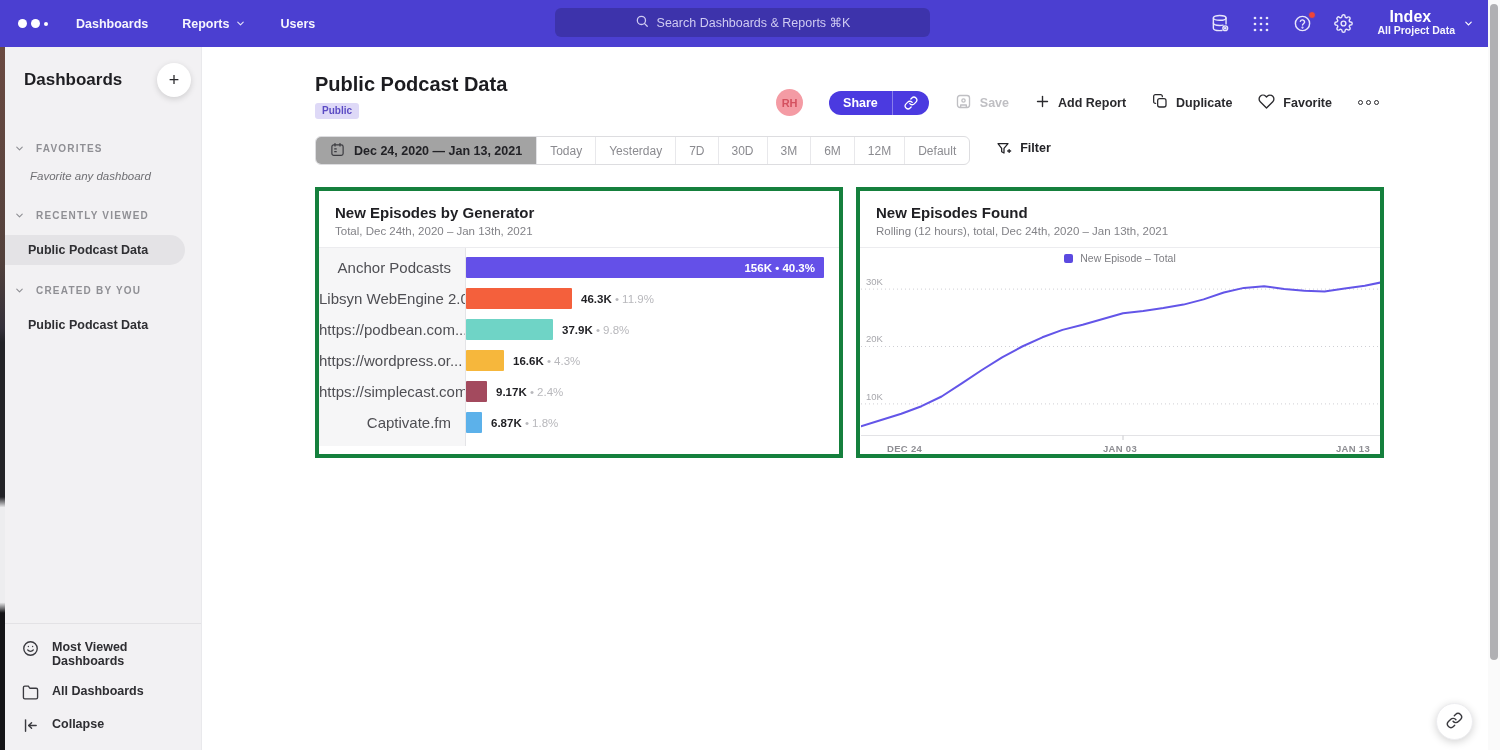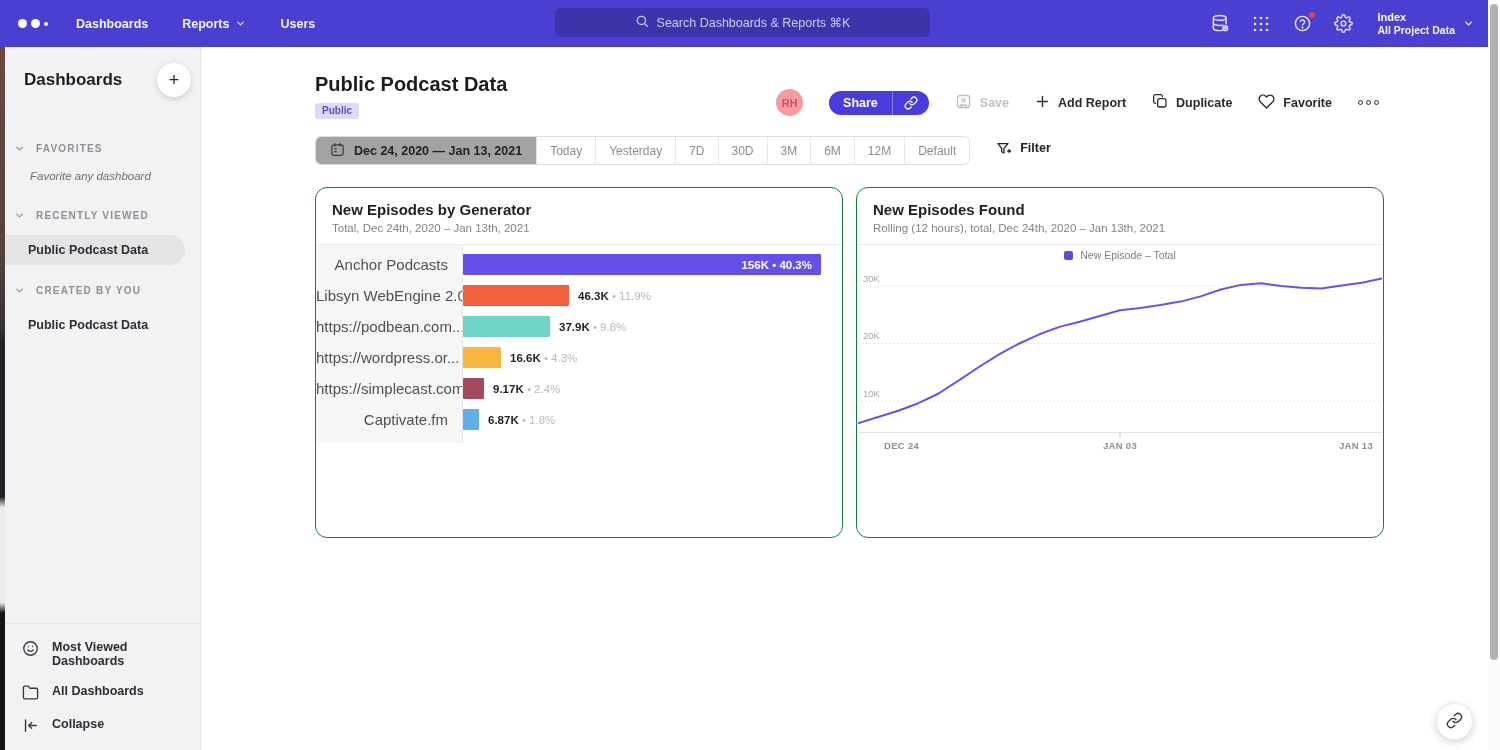--- a/index.html
+++ b/index.html
@@ -20,21 +20,21 @@
   .searchbox { position:absolute; left:555px; top:8px; width:375px; height:29px;
     background:rgba(0,0,0,0.18); border-radius:6px; display:flex; align-items:center;
     justify-content:center; gap:8px; color:#cfcbf2; font-size:12.5px; cursor:text; }
   .nav-right { position:absolute; right:14px; top:0; height:47px; display:flex;
     align-items:center; gap:19px; color:#fff; }
   .nav-icon-btn { position:relative; width:22px; height:22px; display:flex;
     align-items:center; justify-content:center; cursor:pointer; color:#e8e6fb; }
   .nav-icon-btn .badge-dot { position:absolute; top:-2px; right:-3px; width:8px; height:8px;
     border-radius:50%; background:#f04438; border:1.5px solid #4b3fd1; }
   .project-switch { display:flex; align-items:center; gap:8px; cursor:pointer; margin-left:4px; }
-  .project-name { font-size:11px; font-weight:700; line-height:14px; }
+  .project-name { font-size:16px; font-weight:700; line-height:14px;margin-left:12px; }
   .project-sub { font-size:10.5px; font-weight:700; line-height:13px; opacity:.95; }
 
   
   .scrollbar { position:absolute; right:0; top:0; width:12px; height:750px; background:#fafafa; z-index:6; }
   .scroll-thumb { position:absolute; left:2px; top:4px; width:8px; height:656px;
     background:#b0b0b3; border-radius:4px; }
 
   
   .sidebar { position:absolute; left:0; top:47px; width:202px; height:703px;
     background:#f2f1f3; border-right:1px solid #e9e9ec; }
@@ -94,22 +94,22 @@
   .date-main span { font-size:12.5px; font-weight:700; color:#222226; }
   .date-main svg { color:#3a3a3f; }
   .preset { display:flex; align-items:center; padding:0 13px; font-size:12px; font-weight:500;
     color:#8b8b90; border-right:1px solid #e8e8eb; cursor:pointer; }
   .preset:last-child { border-right:none; }
   .filter-btn { display:flex; align-items:flex-start; gap:8px; margin-left:26px; font-size:12.5px;
     font-weight:700; color:#222226; cursor:pointer; }
 
   
   .cards { position:absolute; left:113px; top:140px; display:flex; gap:13px; }
-  .card { width:528px; height:351px; background:#fff; border:1px solid #15803d;
-    border-radius:12px; overflow:hidden; }
+  .card { width:528px; height:271px; background:#fff; border:4px solid #15803d;
+    border-radius:0; overflow:hidden; }
   .card-head { padding:13px 16px 10px; border-bottom:1px solid #ececef; }
   .card-title { font-size:15px; font-weight:700; color:#1f1f23; }
   .card-sub { margin-top:4px; font-size:11.5px; color:#828287; }
 
   
   .bar-body { position:relative; height:209px; padding-top:4px; }
   .bar-body::before { content:""; position:absolute; left:0; top:0; width:146px; height:198px;
     background:#f6f6f7; border-right:1px solid #e4e4e7; }
   .bar-row { position:relative; display:flex; align-items:center; height:31px; }
   .bar-label { width:146px; flex:none; text-align:right; padding-right:14px;

